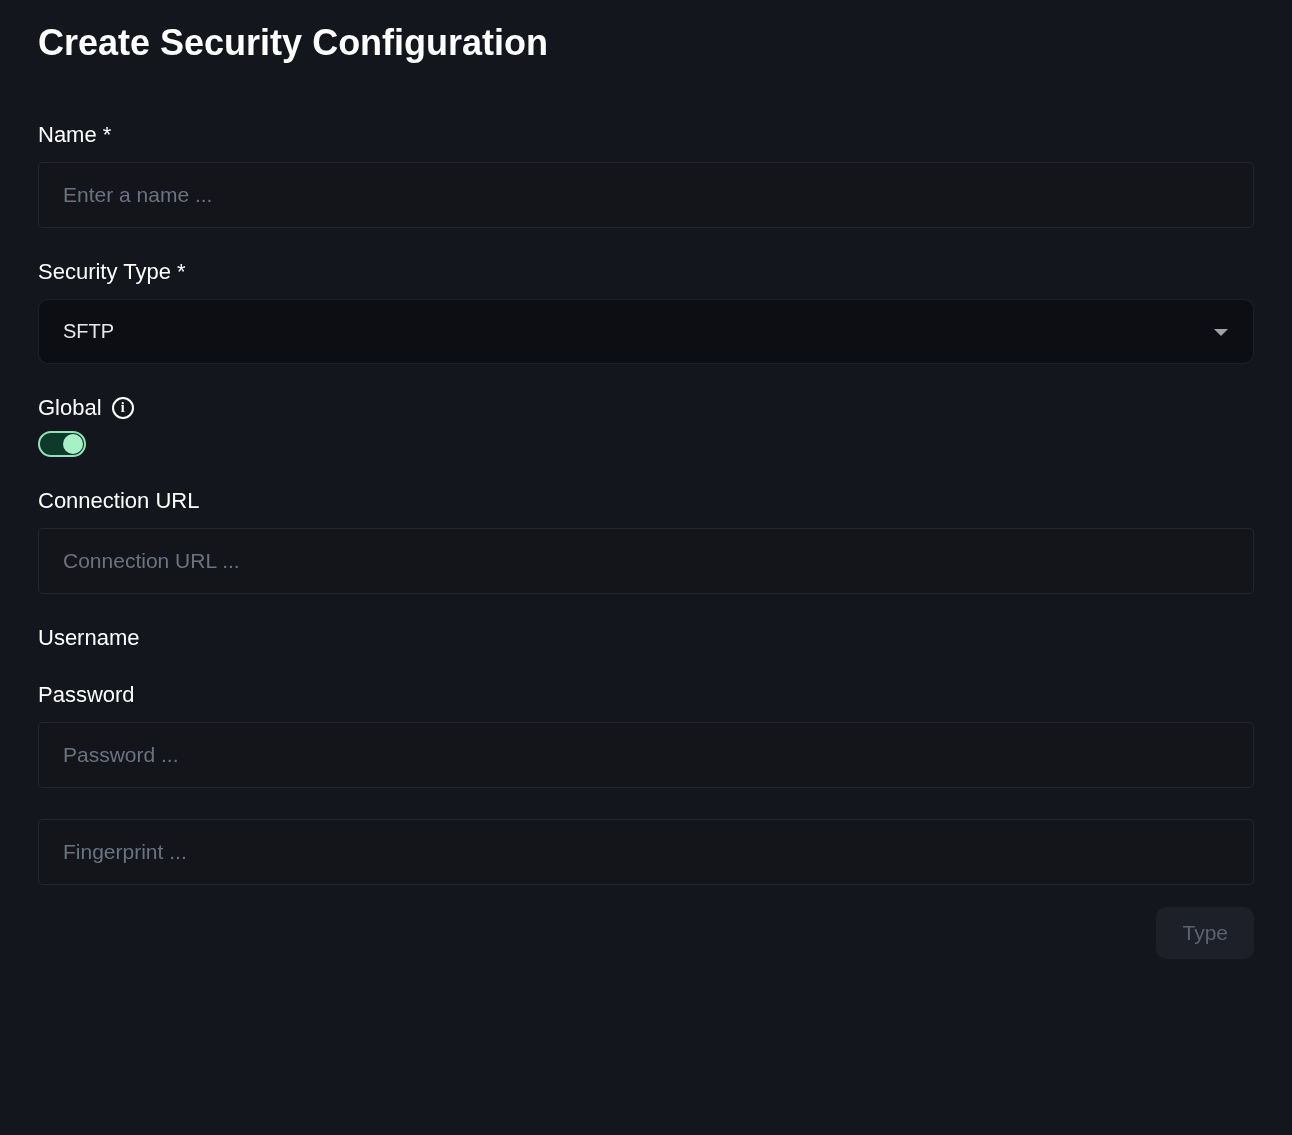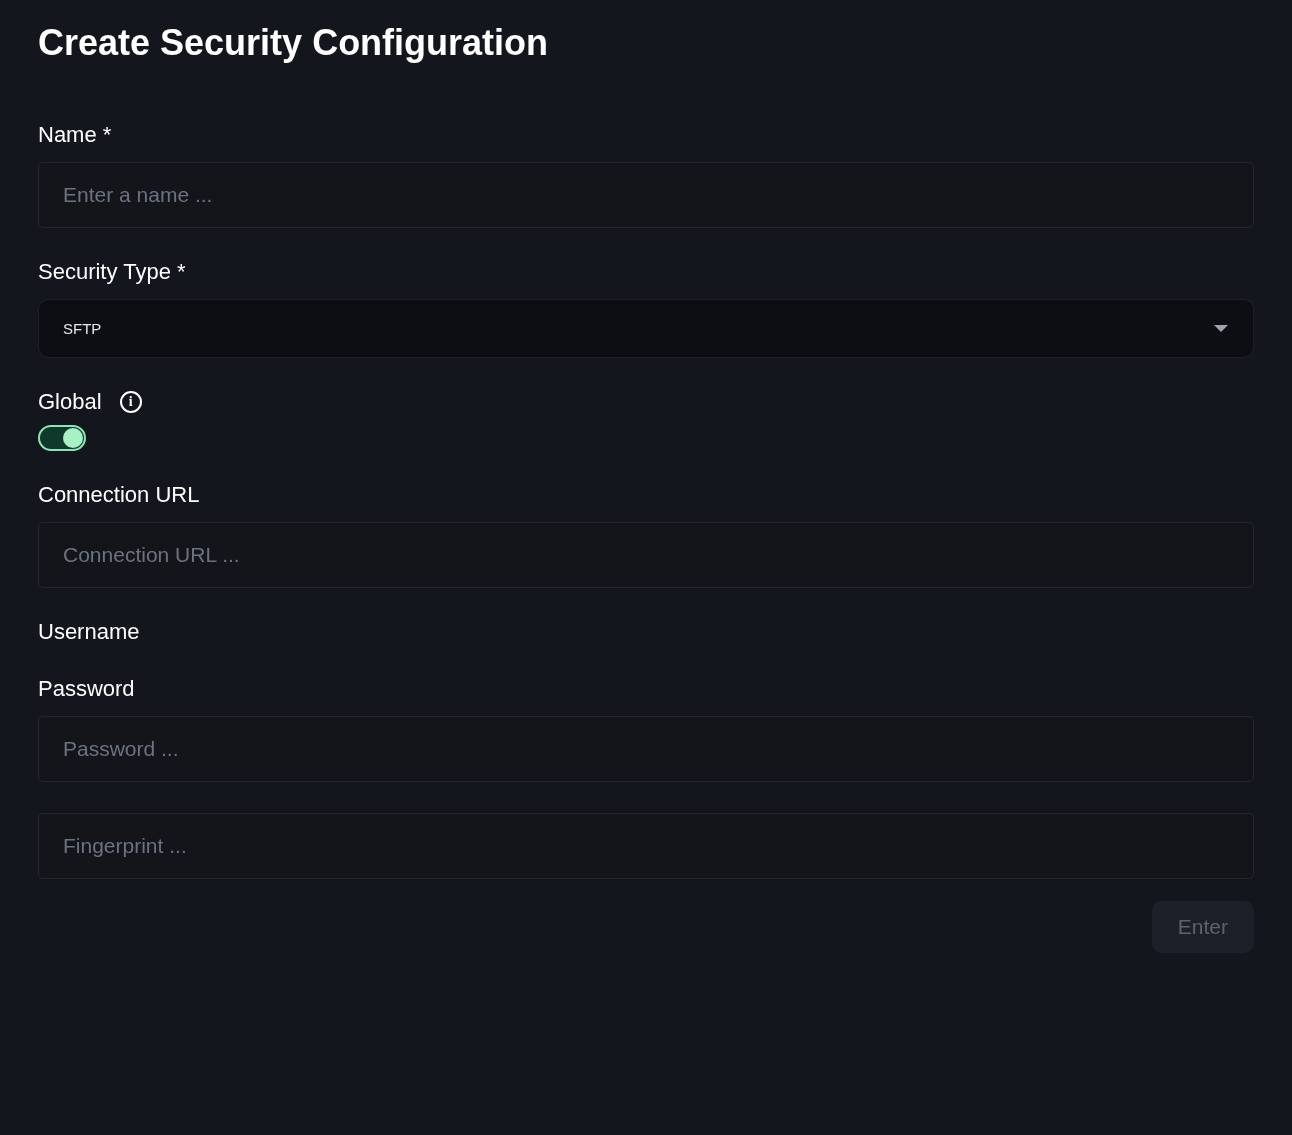--- a/index.html
+++ b/index.html
@@ -50,36 +50,36 @@
   .select-wrap {
     position: relative;
     width: 100%;
   }
   .select-input {
     width: 100%;
     background: #0d0e13;
     border: 1px solid rgba(255,255,255,0.08);
     border-radius: 10px;
     padding: 20px 24px;
-    font-size: 15px;
+    font-size: 20px;
     color: #e5e7eb;
     cursor: pointer;
     display: flex;
     align-items: center;
     justify-content: space-between;
   }
   .chevron-icon svg {
     width: 16px;
     height: 10px;
     fill: #9ca3af;
   }
   .inline-label {
     display: flex;
     align-items: center;
-    gap: 18px;
+    gap: 10px;
     font-size: 22px;
     font-weight: 500;
     color: #ffffff;
     margin-bottom: 10px;
   }
   .info-icon {
     display: inline-flex;
     align-items: center;
     justify-content: center;
     width: 22px;
@@ -172,14 +172,14 @@
 <div class="form-group">
   <label class="form-label">Password</label>
   <input type="password" class="text-input" placeholder="Password ..." style="">
 </div>
 
 <div class="form-group">
   <input type="text" class="text-input" placeholder="Fingerprint ..." style="">
 </div>
 
 <div class="footer">
-  <button class="save-btn">Enter</button>
+  <button class="save-btn">Type</button>
 </div>
 
 </body></html>

